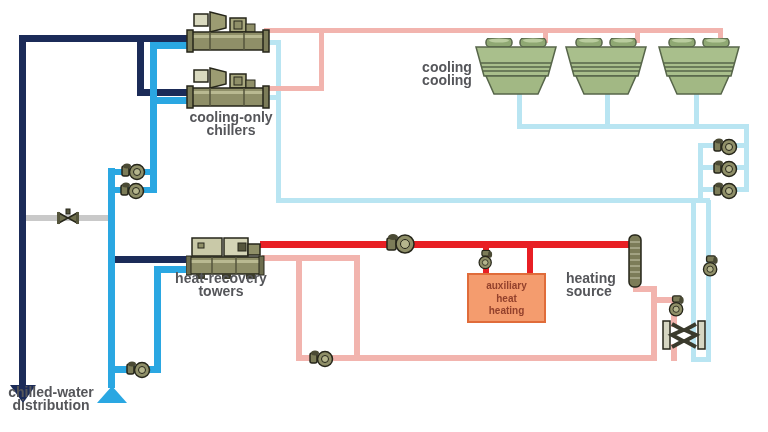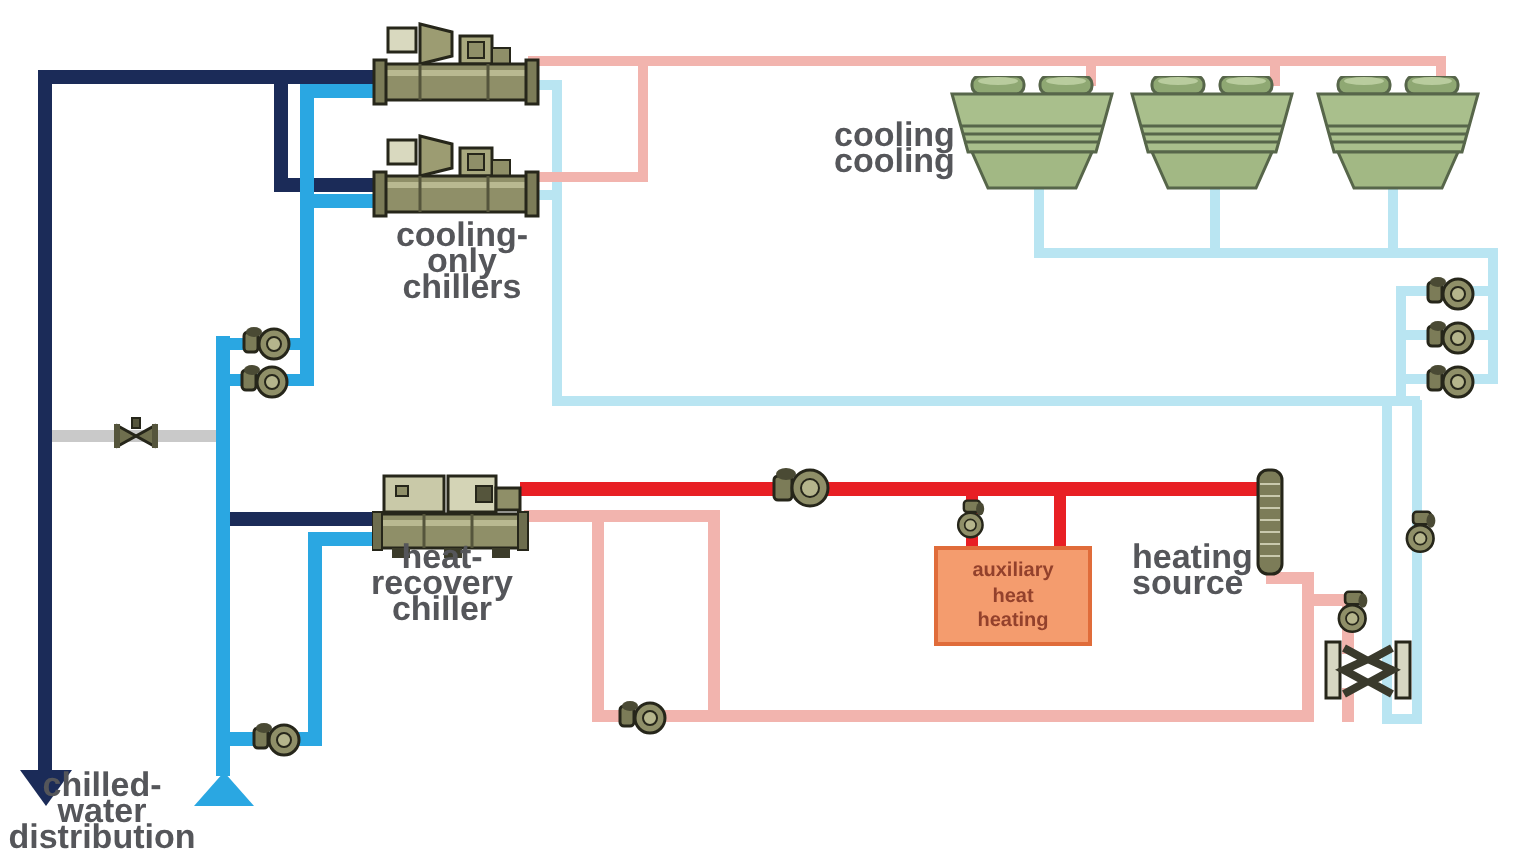--- a/index.html
+++ b/index.html
@@ -7,21 +7,21 @@
          font-family:"Liberation Sans", sans-serif;}
   .pipe{position:absolute;}
   .navy{background:#1b2b58;}
   .cyan{background:#2aa7e2;}
   .pale{background:#b9e5f2;}
   .pink{background:#f2b4ae;}
   .red{background:#e81f24;}
   .gray{background:#c9c9c9;}
   .z1{z-index:1}.z2{z-index:2}
   .icon{position:absolute;z-index:4;}
-  .lbl{position:absolute;z-index:5;color:#55565a;font-weight:bold;font-size:17px;
+  .lbl{position:absolute;z-index:5;color:#55565a;font-weight:bold;font-size:14px;
        line-height:13px;text-align:center;letter-spacing:0;}
   .arrow{position:absolute;width:0;height:0;z-index:3;}
   #arrow-down{left:10px;top:385px;border-left:13px solid transparent;
               border-right:13px solid transparent;border-top:18px solid #1b2b58;}
   #arrow-up{left:97px;top:386px;border-left:15px solid transparent;
             border-right:15px solid transparent;border-bottom:17px solid #2aa7e2;}
   #aux-box{position:absolute;left:467px;top:273px;width:79px;height:50px;z-index:3;
            background:#f49c6e;border:2px solid #e06c3a;box-sizing:border-box;
            color:#93412c;font-weight:bold;font-size:10px;line-height:12.5px;
            text-align:center;padding-top:5px;}
@@ -272,21 +272,21 @@
   <div class="lbl" style="left:181px;top:111px;width:100px">
     <div>cooling-only</div>
     <div>chillers</div>
   </div>
   <div class="lbl" style="left:417px;top:61px;width:60px">
     <div>cooling</div>
     <div>cooling</div>
   </div>
   <div class="lbl" style="left:166px;top:272px;width:110px">
     <div>heat-recovery</div>
-    <div>chiller</div>
+    <div>towers</div>
   </div>
   <div class="lbl" style="left:566px;top:272px;width:60px;text-align:left">
     <div>heating</div>
     <div>source</div>
   </div>
   <div class="lbl" style="left:0;top:386px;width:102px">
     <div>chilled-water</div>
     <div>distribution</div>
   </div>
 

